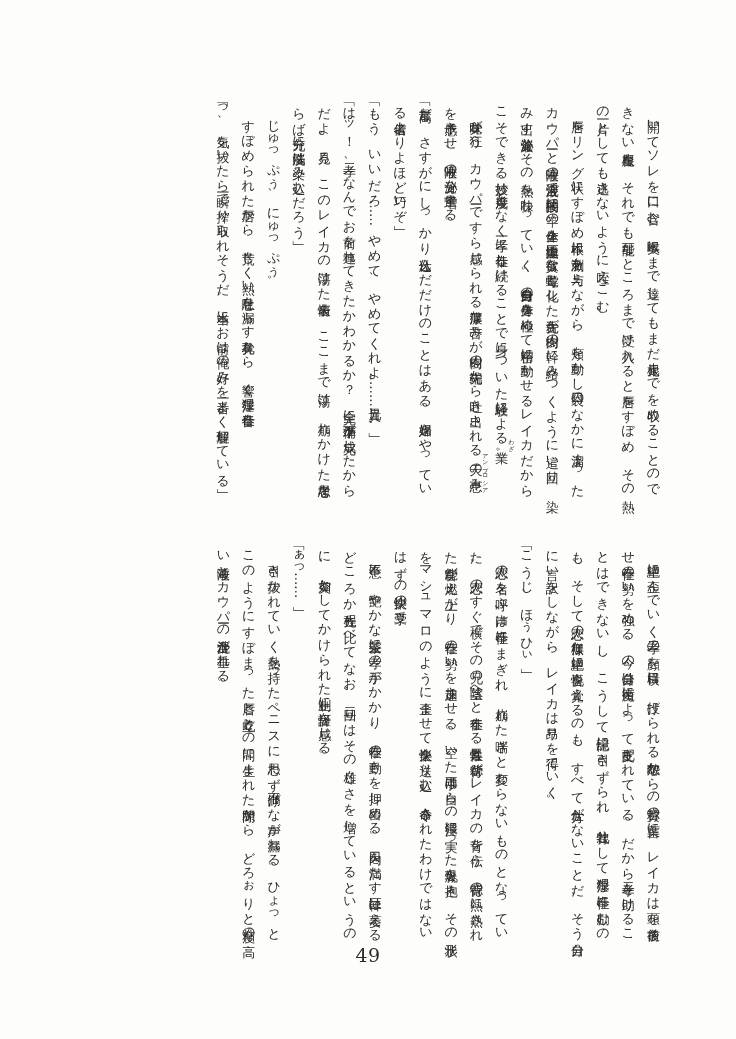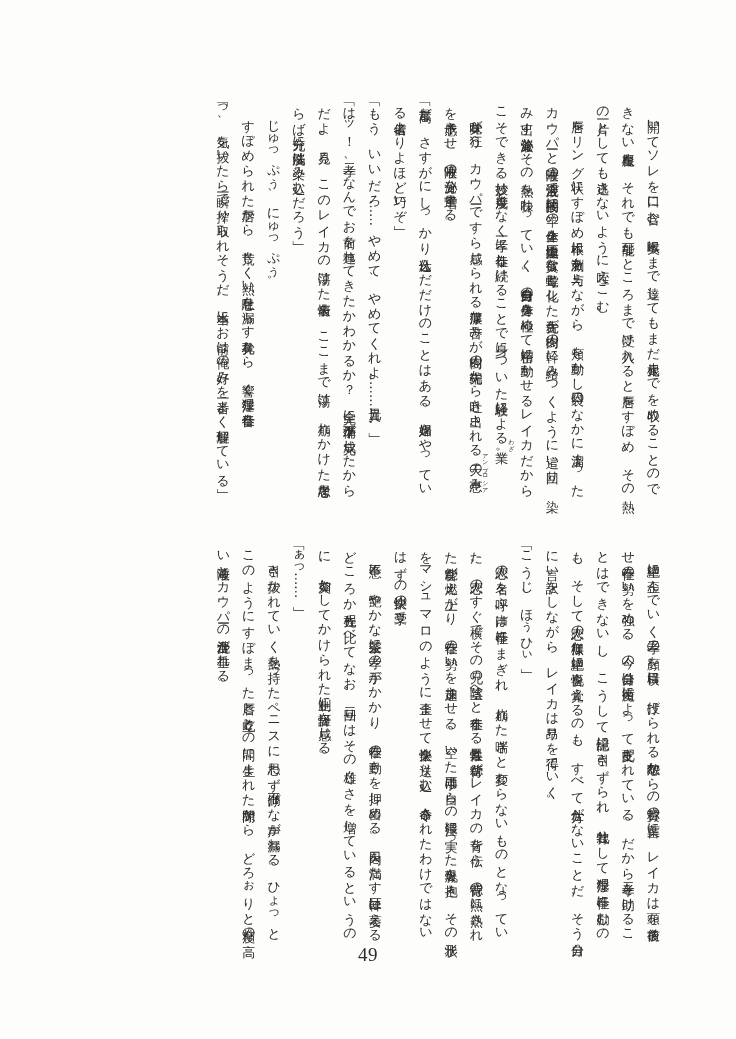--- a/index.html
+++ b/index.html
@@ -43,21 +43,20 @@
     letter-spacing: 0;
   }
   .pageno {
     position: absolute;
     top: 944px;
     left: 0;
     width: 736px;
     text-align: center;
     font-size: 19px;
     letter-spacing: 0.5px;
-    font-family: Liberation Serif, serif;
   }
 </style>
 </head>
 <body style="background: rgb(253, 253, 252); color: rgb(45, 42, 39);">
 
 <div class="page">
   <section class="vtext vtext-top">
       <p class="indent">開いてソレを口に含む。喉奥にまで達してもまだ根元までを収めることのできない魔根を、それでも可能なところまで受け入れると唇をすぼめ、その熱の一片としても逃さないように咥えこむ。</p>
       <p class="indent">唇をリング状にすぼめ根本に刺激を与えながら、頬を動かし口袋のなかに溜まったカウパーと唾液の混合液で間接的に竿の全体を圧迫愛撫。貪欲な毒蛇と化した舌先が肉樹の幹に絡みつくように這い回り、染み出す分泌液とその熱を味わっていく。自分自身の身体を極めて精密に動かせるレイカだからこそできる妙技。幾度となく一孝に奉仕し続けることで身についた経験による<ruby>業<rt>わざ</rt></ruby>。</p>
       <p class="indent">味覚が狂う。カウパーですら感じられる濃厚な苦みが肉樹の先端から吐き出される<ruby>天の恵み<rt>アンブロシア</rt></ruby>を予感させ、唾液の分泌を増量する。</p>

